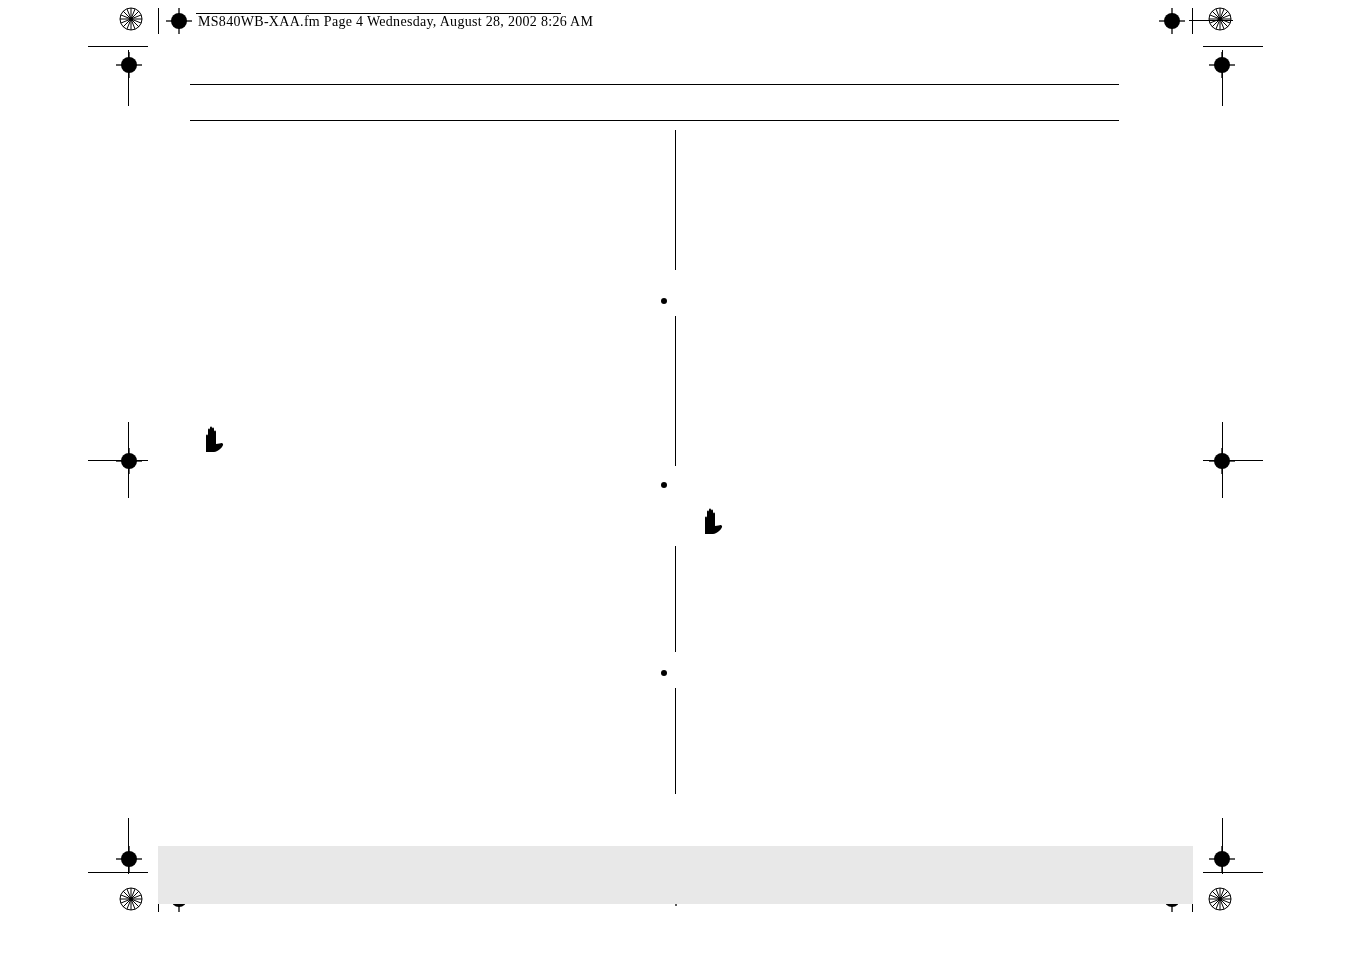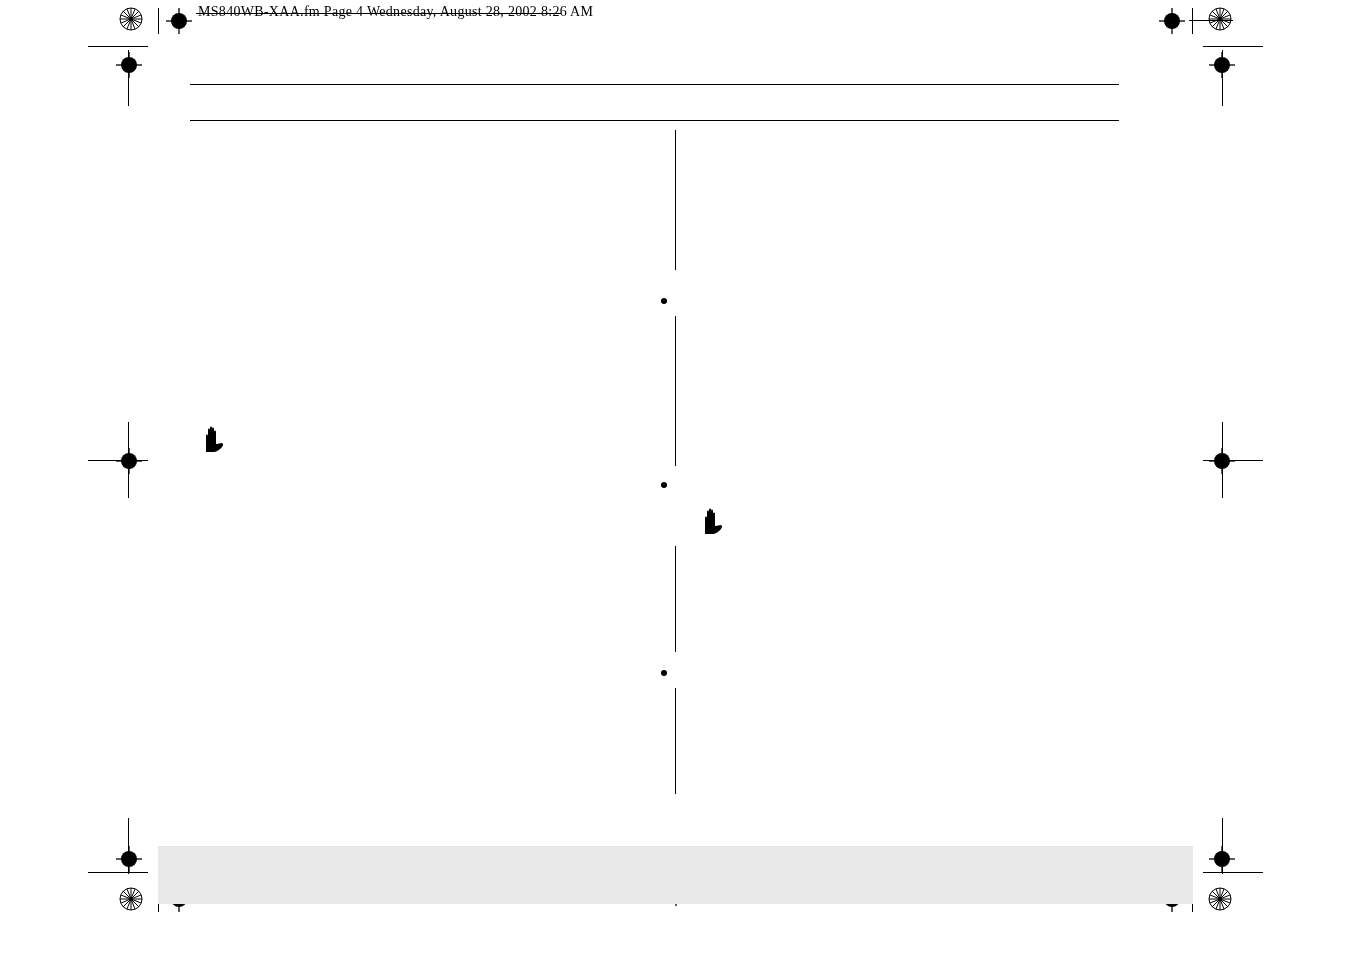--- a/index.html
+++ b/index.html
@@ -37,21 +37,21 @@
   .corner-line-h, .corner-line-v {
     position: absolute;
     background: #000;
     pointer-events: none;
   }
 
   
   .header-stamp {
     position: absolute;
     left: 198px;
-    top: 4px;
+    top: 14px;
     font-size: 14px;
     letter-spacing: 0.3px;
     color: #000;
     white-space: nowrap;
   }
 
   
   .rule {
     position: absolute;
     height: 1px;

